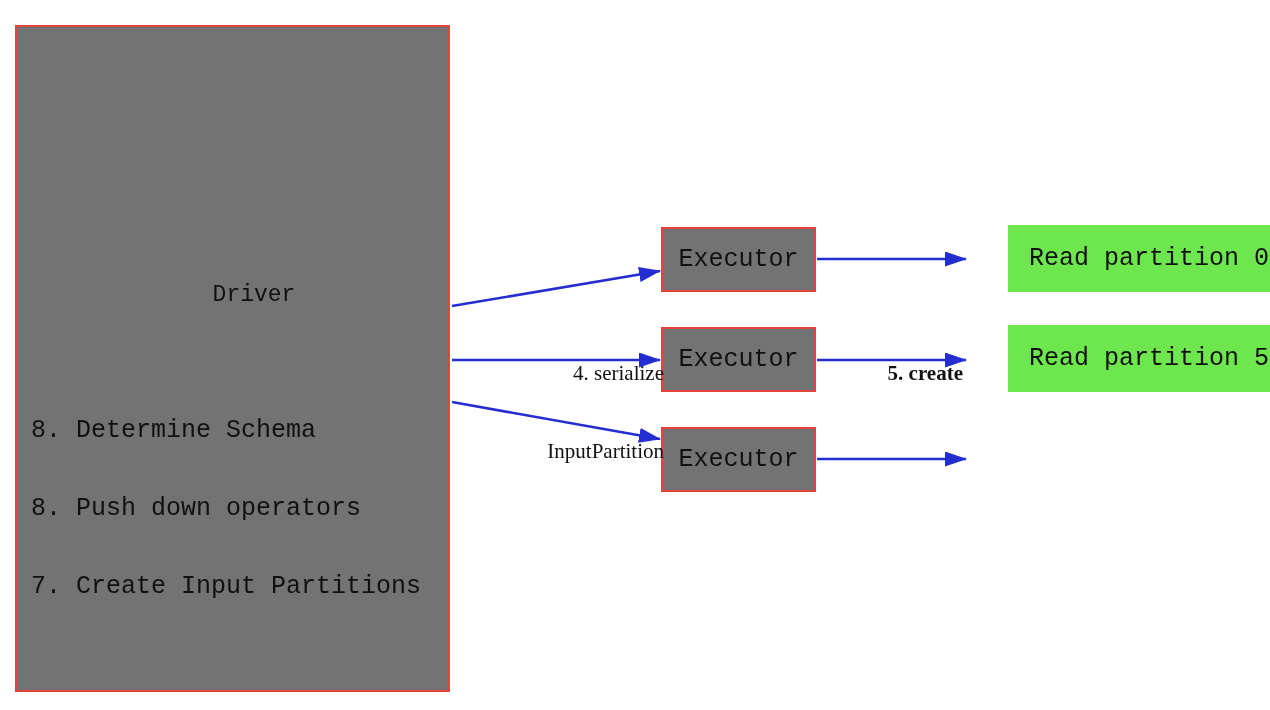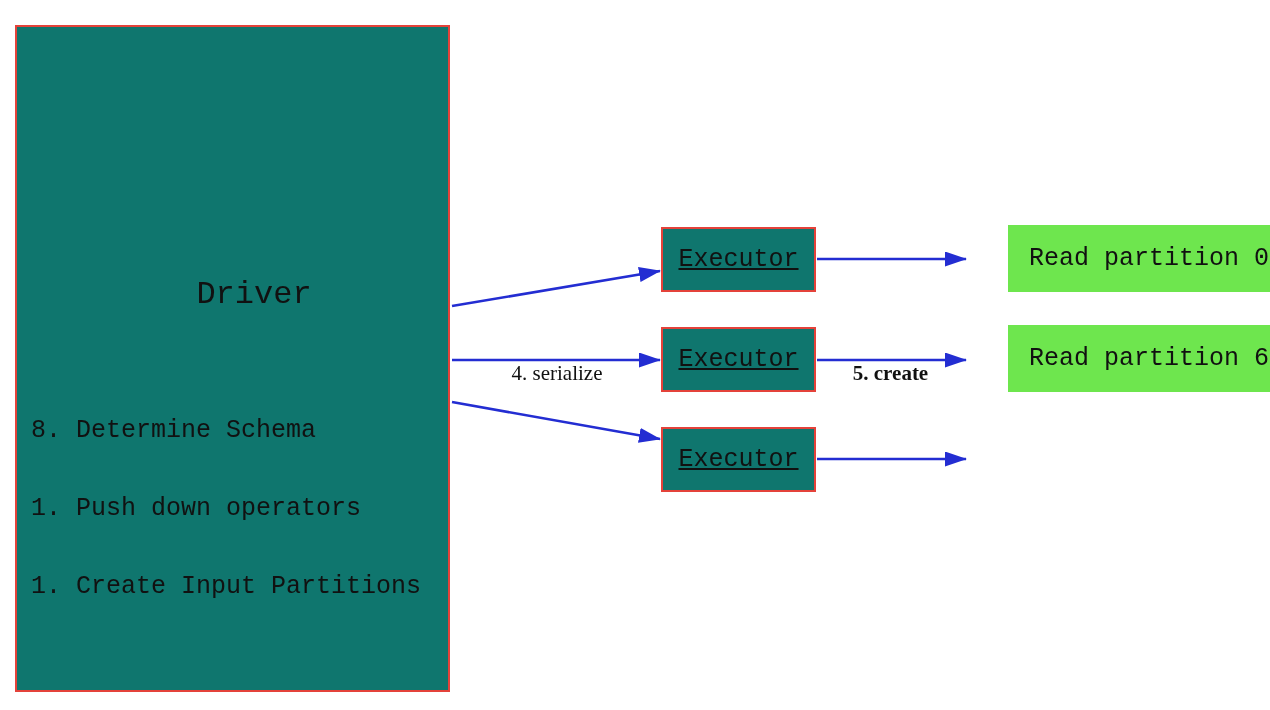--- a/index.html
+++ b/index.html
@@ -14,33 +14,32 @@
     position: relative;
     width: 1270px;
     height: 710px;
     background: #ffffff;
     font-family: "Liberation Mono", "DejaVu Sans Mono", monospace;
     color: var(--text);
   }
   .red-box {
     position: absolute;
     border: 2px solid var(--box-border);
-    background: #0f766e;
-    text-decoration: underline;
+    background: #737373;
   }
   .driver-box {
     left: 15px; top: 25px;
     width: 435px; height: 667px;
   }
   .driver-title {
     position: absolute;
     left: 0; right: 0;
     top: 255px;
     text-align: center;
-    font-size: 32px;
+    font-size: 23px;
     line-height: 26px;
     white-space: pre;
     padding-left: 43px;
   }
   .driver-steps {
     position: absolute;
     left: 14px;
     top: 339px;
     font-size: 25px;
     line-height: 26px;
@@ -71,21 +70,21 @@
     margin-left: 40px;
   }
   .partition-1 { top: 225px; }
   .partition-2 { top: 325px; }
   .partition-3 { top: 424px; }
   .edge-label {
     position: absolute;
     font-family: "Liberation Serif", "DejaVu Serif", serif;
     font-size: 21px;
     line-height: 26px;
-    text-align: center;
+    text-align: right;
     color: var(--text);
     white-space: pre;
   }
   .label-serialize { left: 450px; top: 308px; width: 214px; }
   .label-create-reader { left: 818px; top: 308px; width: 145px; font-weight: bold; }
   #arrow-layer {
     position: absolute;
     left: 0; top: 0;
     width: 1270px; height: 710px;
     pointer-events: none;
@@ -98,44 +97,45 @@
 </style>
 </head>
 <body>
 
 <div id="canvas">
 
   <div class="red-box driver-box">
     <div class="driver-title">Driver</div>
     <div class="driver-steps">
       <div>8. Determine Schema</div>
-      <div>1. Push down operators</div>
-      <div>1. Create Input Partitions</div>
+      <div>8. Push down operators</div>
+      <div>7. Create Input Partitions</div>
     </div>
   </div>
 
   <div class="red-box executor-box executor-1">
     <span>Executor</span>
   </div>
   <div class="red-box executor-box executor-2">
     <span>Executor</span>
   </div>
   <div class="red-box executor-box executor-3">
     <span>Executor</span>
   </div>
 
   <div class="partition-box partition-1">
     <span>Read partition 0</span>
   </div>
   <div class="partition-box partition-2">
-    <span>Read partition 6</span>
+    <span>Read partition 5</span>
   </div>
 
   <div class="edge-label label-serialize">
     <div>4. serialize</div>
+    <div>InputPartition</div>
   </div>
   <div class="edge-label label-create-reader">
     <div>5. create</div>
   </div>
 
   <svg id="arrow-layer" viewBox="0 0 1270 710" xmlns="http://www.w3.org/2000/svg">
     <defs>
       <marker id="ah" markerUnits="userSpaceOnUse" markerWidth="24" markerHeight="16" refX="21" refY="7.5" orient="auto">
         <path d="M0,0 L22,7.5 L0,15 Z"></path>
       </marker>

